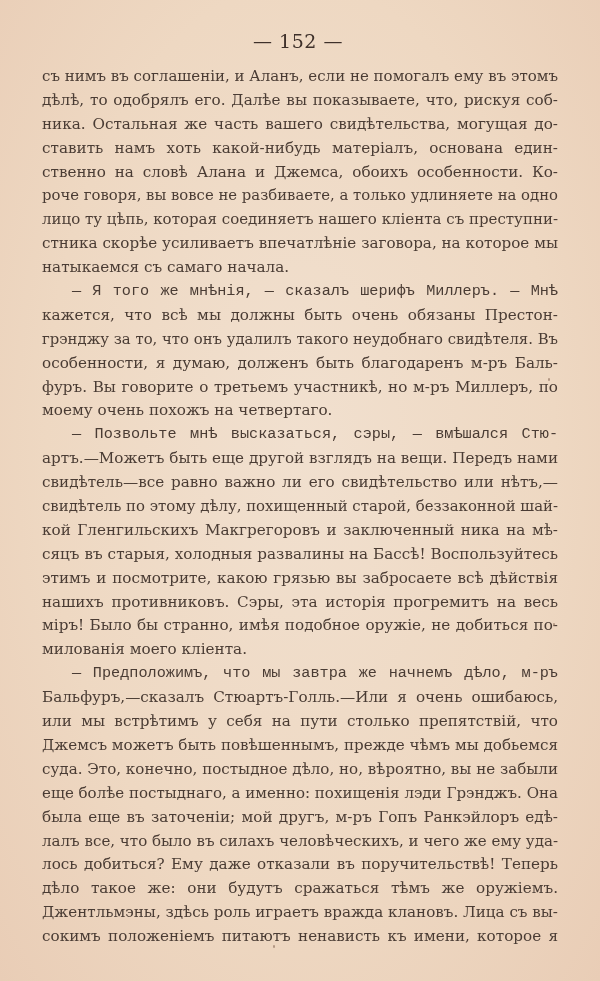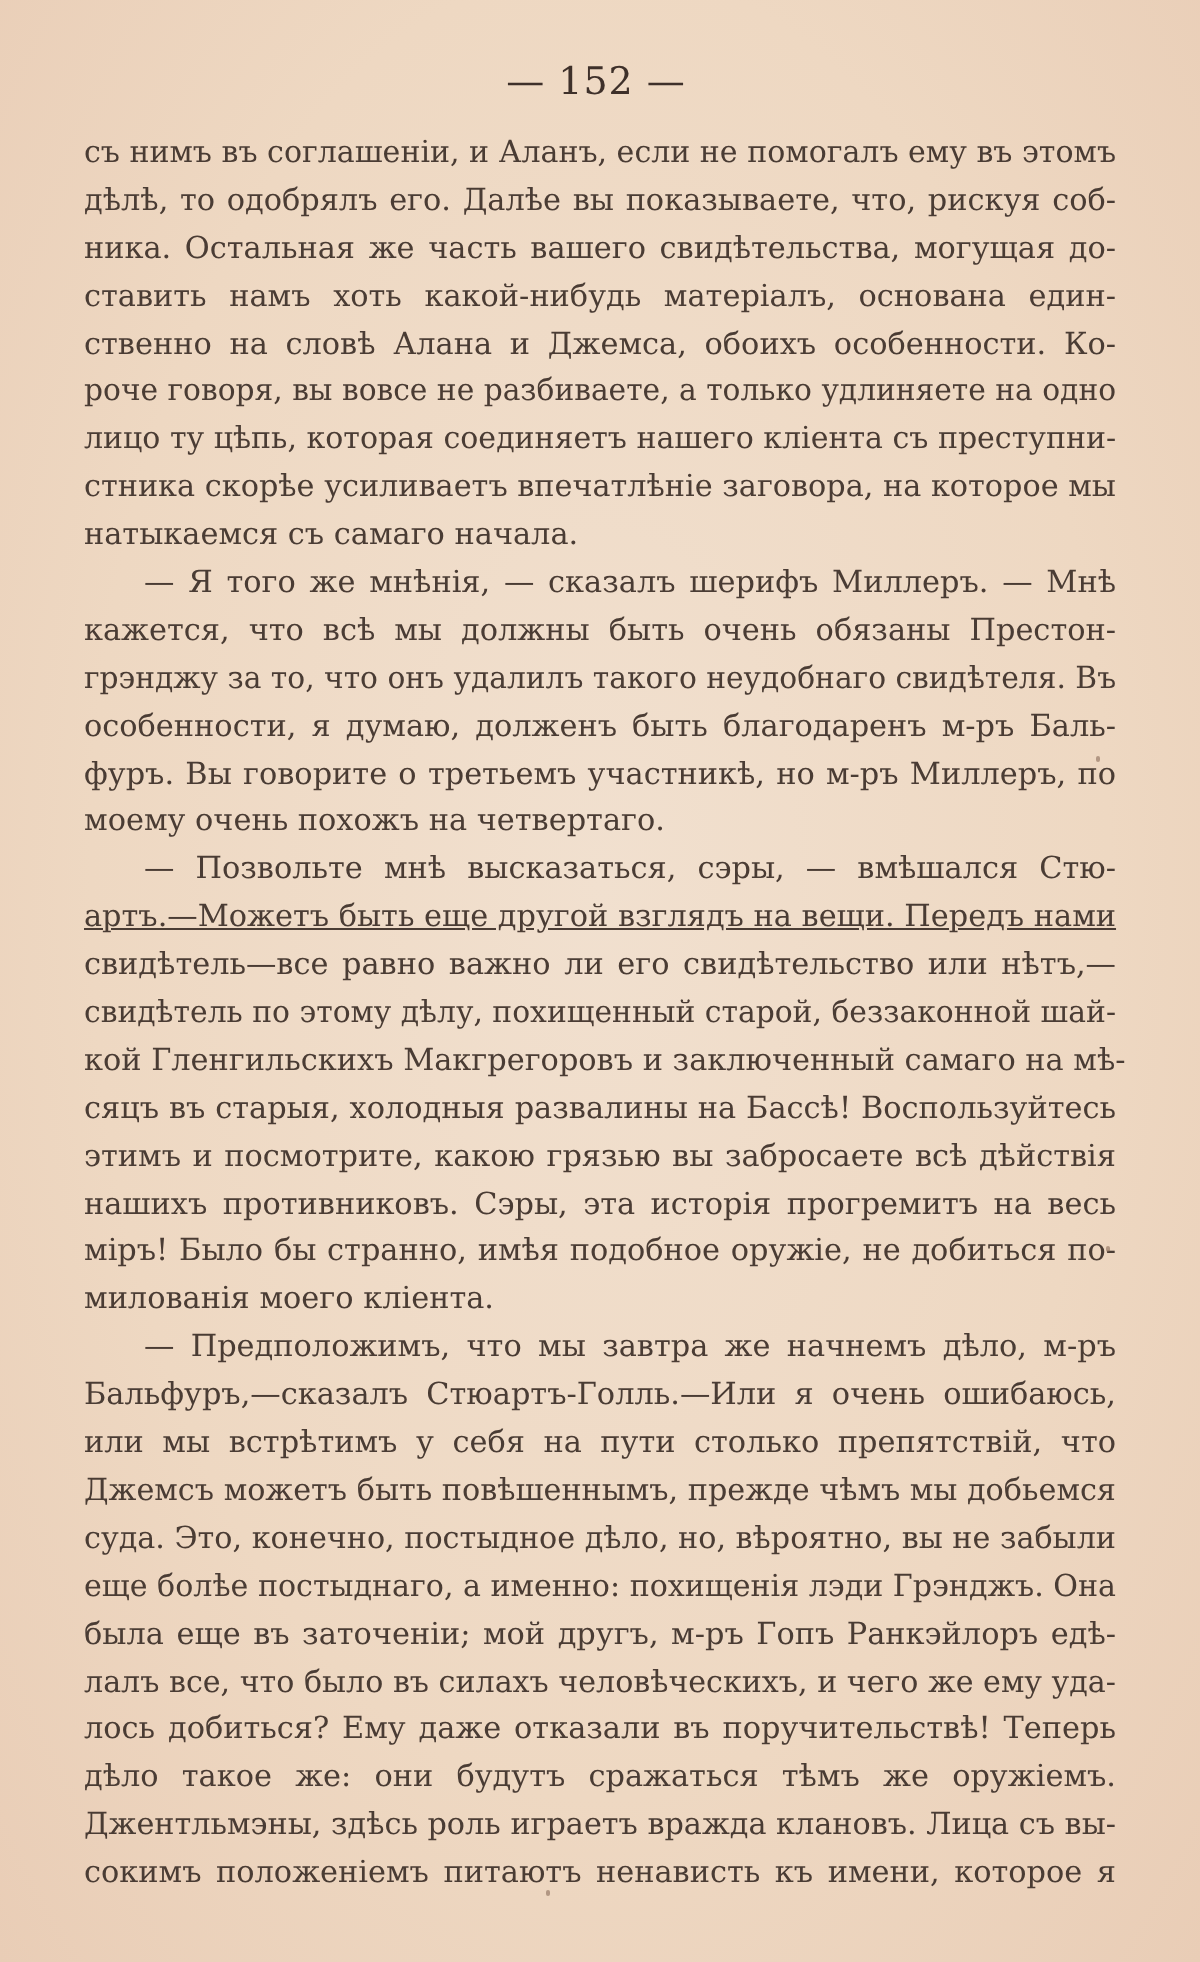--- a/index.html
+++ b/index.html
@@ -21,21 +21,21 @@
     position: absolute; top: 65px; left: 42px; width: 516px;
   }
   .line {
     height: 23.9px; line-height: 23.9px;
     font-size: 15.2px; white-space: nowrap;
     text-align: justify; text-align-last: justify;
     transform-origin: left center;
     overflow: visible;
   }
   .line.last { text-align-last: left; }
-  .line.indent { padding-left: 30px; }
+  .line.indent { padding-left: 30px; font-family: Liberation Mono, monospace; }
   .speck {
     position: absolute; width: 2px; height: 3px; background: #8a6c5a; border-radius: 1px; opacity: .6;
   }
 </style>
 </head>
 <body>
 
 <div>
   <div class="page-number">— 152 —</div>
   <div class="text-block" id="text-block">
@@ -48,24 +48,24 @@
       <div class="line" style="transform: scaleX(0.9876); width: 522.5px; text-align-last: justify;">лицо ту цѣпь, которая соединяетъ нашего кліента съ преступни-</div>
       <div class="line" style="transform: scaleX(0.9975); width: 517.281px; text-align-last: justify;">стника скорѣе усиливаетъ впечатлѣніе заговора, на которое мы</div>
       <div class="line last">натыкаемся съ самаго начала.</div>
       <div class="line indent">— Я того же мнѣнія, — сказалъ шерифъ Миллеръ. — Мнѣ</div>
       <div class="line">кажется, что всѣ мы должны быть очень обязаны Престон-</div>
       <div class="line" style="transform: scaleX(0.9777); width: 527.781px; text-align-last: justify;">грэнджу за то, что онъ удалилъ такого неудобнаго свидѣтеля. Въ</div>
       <div class="line">особенности, я думаю, долженъ быть благодаренъ м-ръ Баль-</div>
       <div class="line">фуръ. Вы говорите о третьемъ участникѣ, но м-ръ Миллеръ, по</div>
       <div class="line last">моему очень похожъ на четвертаго.</div>
       <div class="line indent">— Позвольте мнѣ высказаться, сэры, — вмѣшался Стю-</div>
-      <div class="line" style="transform: scaleX(0.9994); width: 516.328px; text-align-last: justify; text-decoration: underline;">артъ.—Можетъ быть еще другой взглядъ на вещи. Передъ нами</div>
+      <div class="line" style="transform: scaleX(0.9994); width: 516.328px; text-align-last: justify;">артъ.—Можетъ быть еще другой взглядъ на вещи. Передъ нами</div>
       <div class="line">свидѣтель—все равно важно ли его свидѣтельство или нѣтъ,—</div>
       <div class="line" style="transform: scaleX(0.9802); width: 526.406px; text-align-last: justify;">свидѣтель по этому дѣлу, похищенный старой, беззаконной шай-</div>
-      <div class="line">кой Гленгильскихъ Макгрегоровъ и заключенный самаго на мѣ-</div>
+      <div class="line">кой Гленгильскихъ Макгрегоровъ и заключенный ника на мѣ-</div>
       <div class="line">сяцъ въ старыя, холодныя развалины на Бассѣ! Воспользуйтесь</div>
       <div class="line">этимъ и посмотрите, какою грязью вы забросаете всѣ дѣйствія</div>
       <div class="line">нашихъ противниковъ. Сэры, эта исторія прогремитъ на весь</div>
       <div class="line">міръ! Было бы странно, имѣя подобное оружіе, не добиться по-</div>
       <div class="line last">милованія моего кліента.</div>
       <div class="line indent">— Предположимъ, что мы завтра же начнемъ дѣло, м-ръ</div>
       <div class="line">Бальфуръ,—сказалъ Стюартъ-Голль.—Или я очень ошибаюсь,</div>
       <div class="line">или мы встрѣтимъ у себя на пути столько препятствій, что</div>
       <div class="line" style="transform: scaleX(0.9957); width: 518.203px; text-align-last: justify;">Джемсъ можетъ быть повѣшеннымъ, прежде чѣмъ мы добьемся</div>
       <div class="line" style="transform: scaleX(0.9945); width: 518.844px; text-align-last: justify;">суда. Это, конечно, постыдное дѣло, но, вѣроятно, вы не забыли</div>

